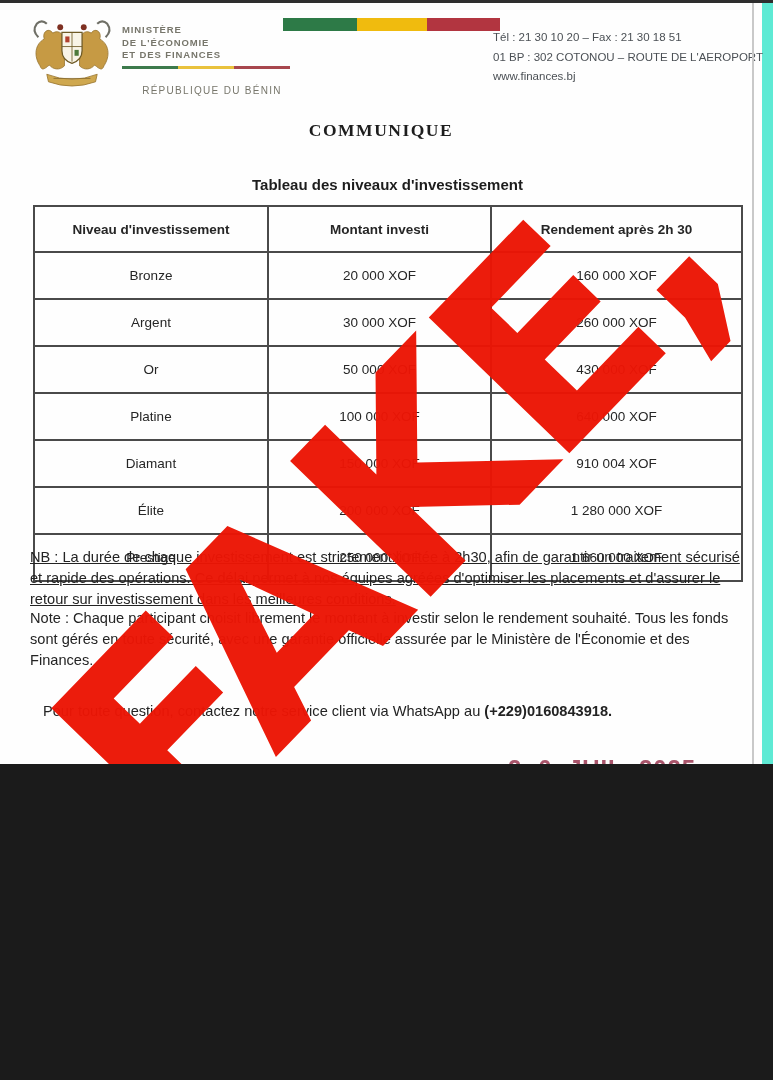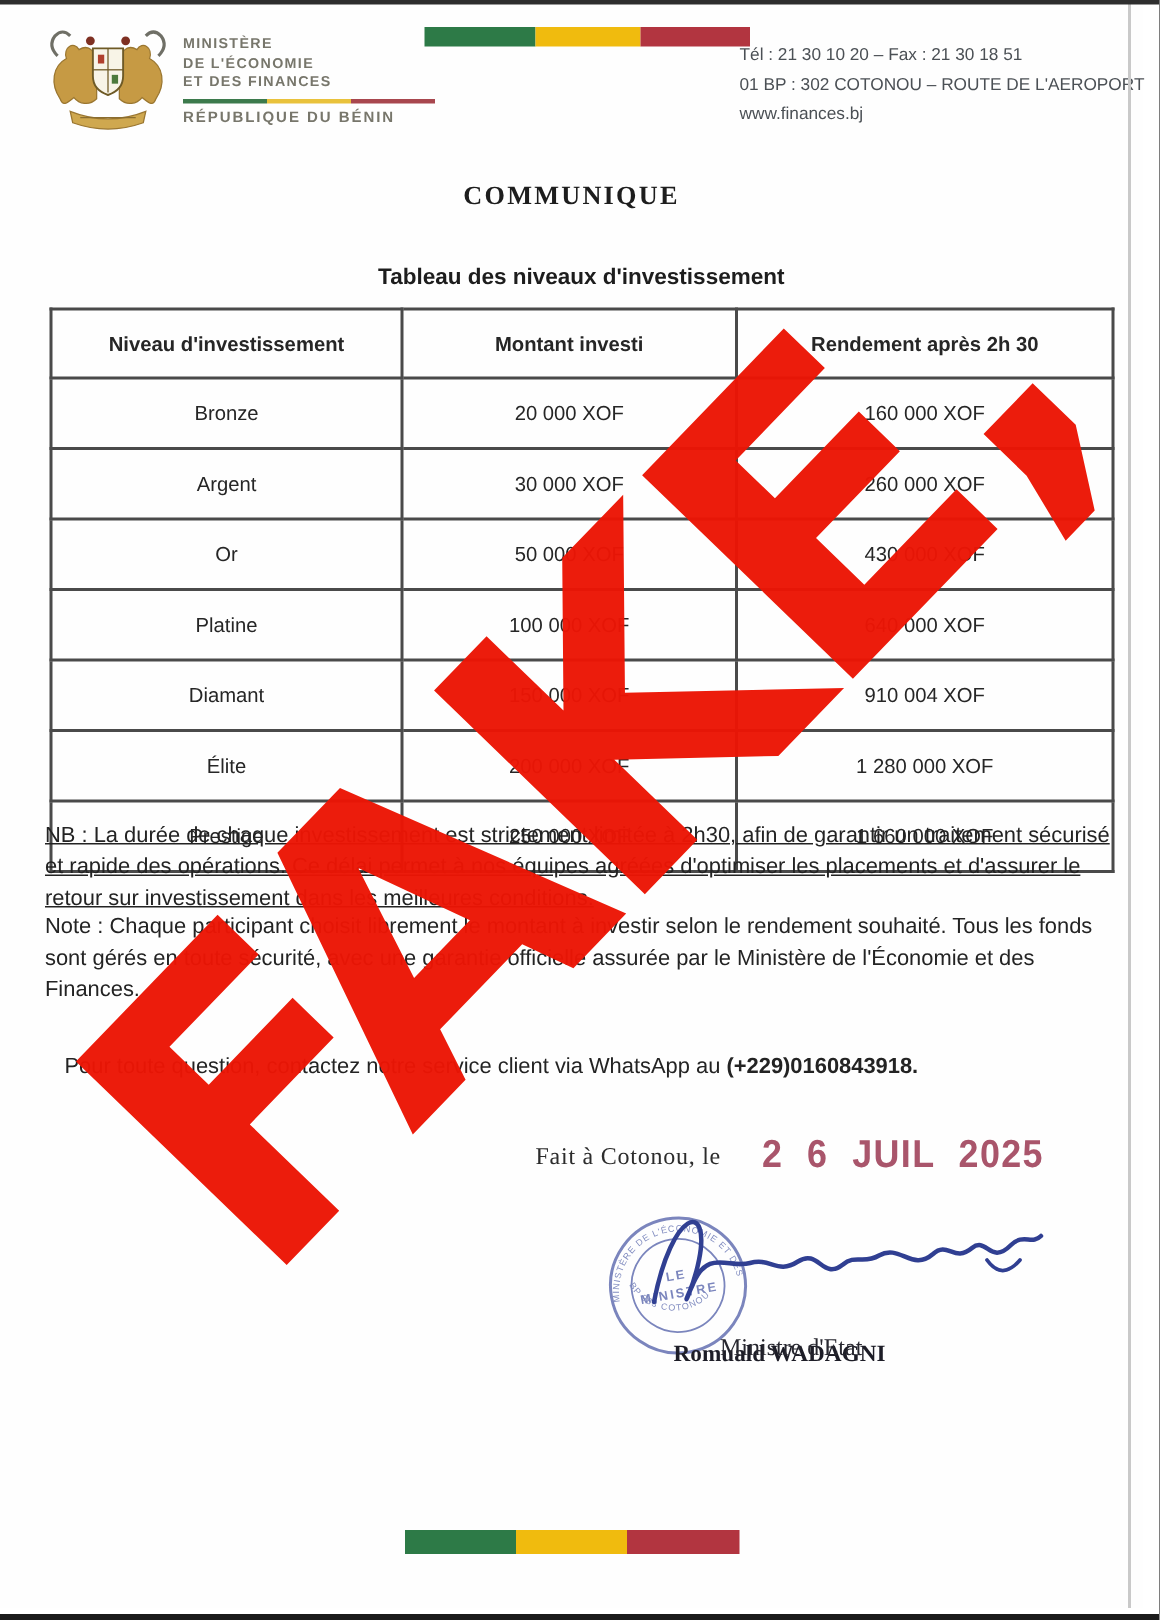--- a/index.html
+++ b/index.html
@@ -1,28 +1,28 @@
 <!DOCTYPE html>
 <html><head>
 <meta charset="utf-8">
 <style>
   html,body{margin:0;padding:0;background:#1b1b1b;}
-  .screen{position:relative;width:773px;height:1076px;background:#ffffff;overflow:hidden;
+  .screen{position:relative;width:773px;height:764px;background:#5eead4;overflow:hidden;
           font-family:"Liberation Sans",sans-serif;color:#222;}
   .paper{position:absolute;left:0;top:0;width:762px;height:1072px;background:#fefefe;}
   .edge-top{position:absolute;left:0;top:0;width:773px;height:3px;background:#2e2e2e;}
   .edge-line{position:absolute;left:752px;top:0;width:2px;height:1072px;background:#c9c9c9;}
 
   
   .logo{position:absolute;left:30px;top:12px;}
   .min-block{position:absolute;left:122px;top:24px;width:180px;}
   .min-line{font-size:9.5px;letter-spacing:.9px;color:#77766b;line-height:12.5px;font-weight:bold;}
   .tric{margin:4px 0 3px 0;width:168px;height:3.5px;display:flex;}
   .tric div{height:100%;}
-  .rep{font-size:10px;letter-spacing:1.3px;color:#77766b;font-weight:bold;margin-top:4px;}
+  .rep{font-size:10px;letter-spacing:1.3px;color:#77766b;font-weight:normal;margin-top:16px;text-align:center;}
   .topflag{position:absolute;left:283px;top:18px;width:217px;height:13px;display:flex;}
   .topflag div{height:100%;}
   .contact{position:absolute;left:493px;top:28px;font-size:11.5px;color:#4b5055;line-height:19.5px;}
 
   
   .communique{position:absolute;left:0;top:120px;width:762px;text-align:center;
     font-family:"Liberation Serif",serif;font-weight:bold;font-size:17.5px;letter-spacing:1.5px;color:#1d1d1d;}
   .tabcaption{position:absolute;left:0;top:176px;width:775px;text-align:center;
     font-weight:bold;font-size:15px;color:#1d1d1d;}
 

